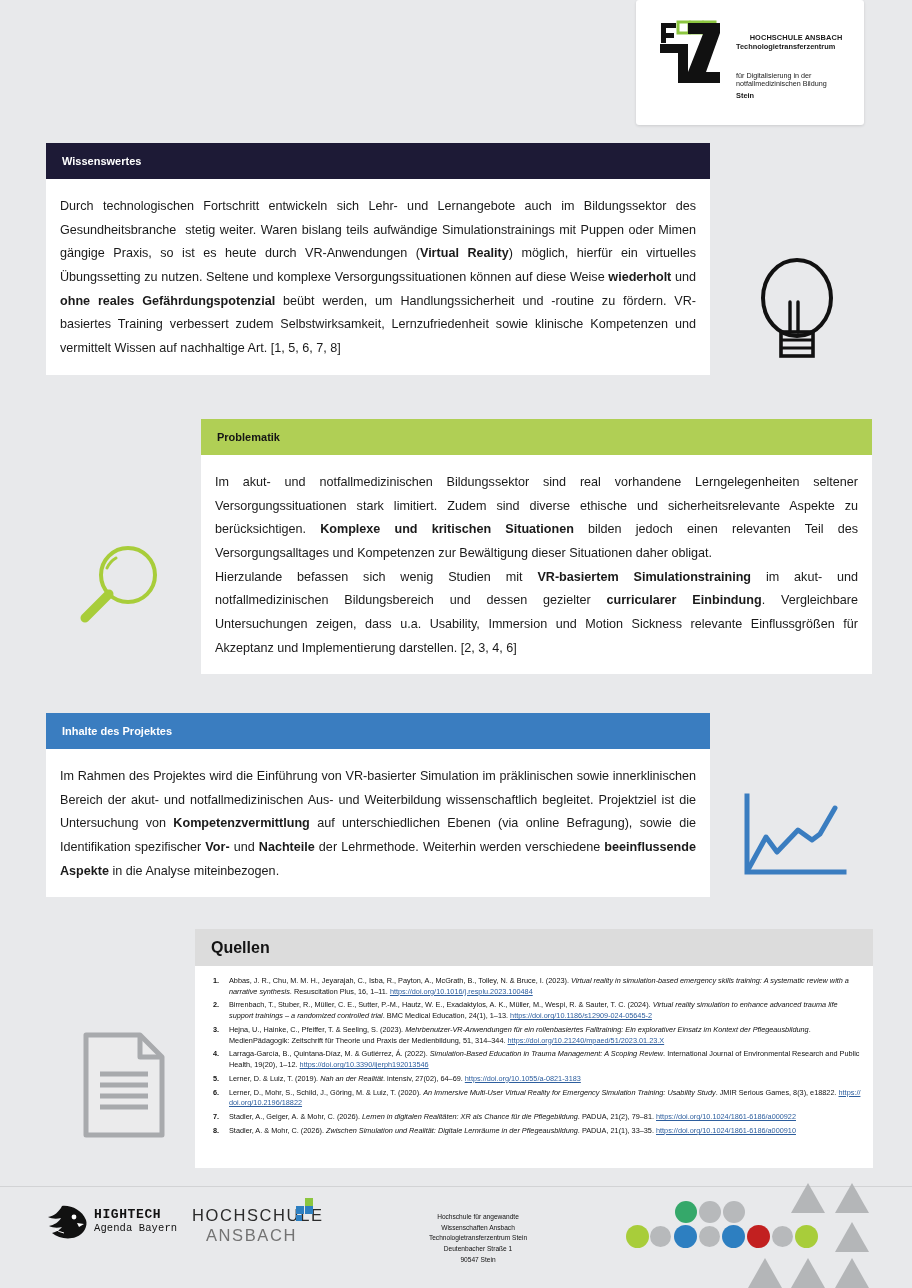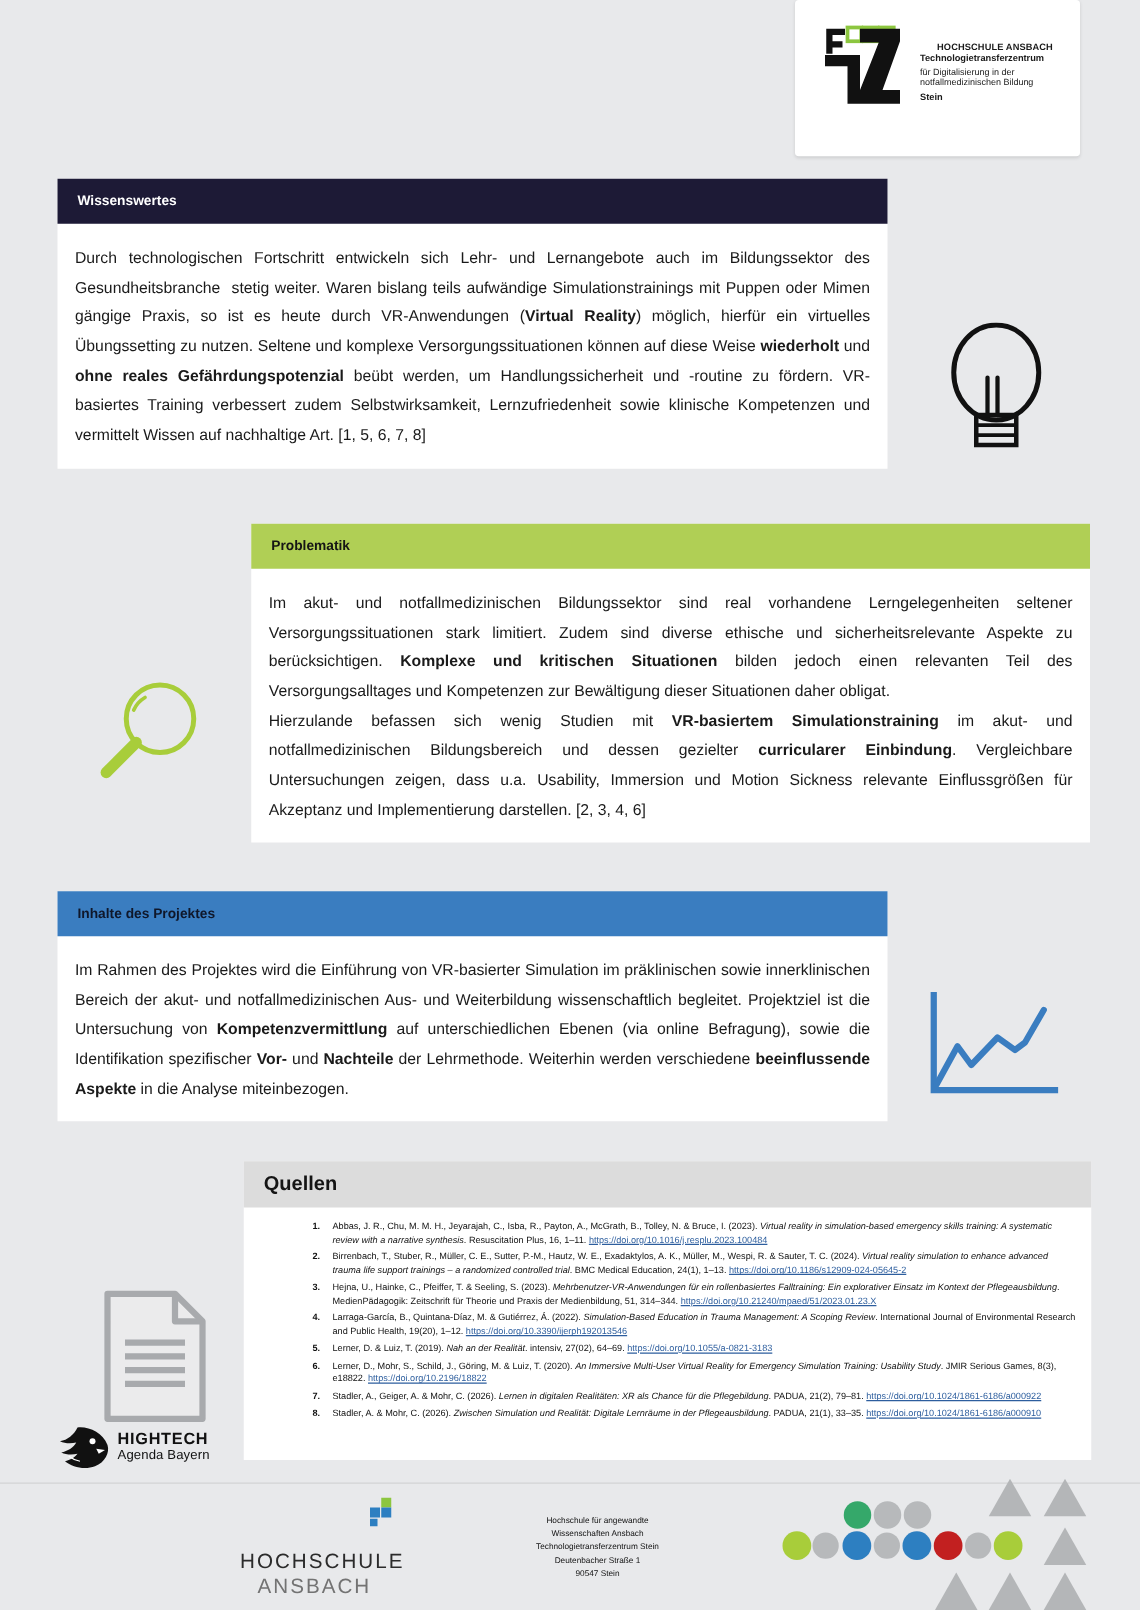--- a/index.html
+++ b/index.html
@@ -23,21 +23,21 @@
   }
   .logo-card {
     position: absolute; left: 636px; top: 0px; width: 228px; height: 125px;
     background: #ffffff; border-radius: 3px;
     box-shadow: 0 1px 3px rgba(0,0,0,0.12);
   }
   .logo-mark { position: absolute; left: 22px; top: 20px; width: 72px; height: 66px; }
   .logo-text { position: absolute; left: 100px; top: 34px; width: 120px; line-height: 1.2; }
   .logo-text .l1 { font-size: 7.4px; font-weight: bold; color: #1a1a1a; letter-spacing: 0.1px; text-align: center;}
   .logo-text .l2 { font-size: 7.4px; font-weight: bold; color: #1a1a1a; }
-  .logo-text .l3 { font-size: 7.2px; color: #1a1a1a; margin-top: 2px; }
+  .logo-text .l3 { font-size: 7.2px; color: #1a1a1a; margin-top: 20px; }
   .logo-text .l4 { font-size: 7.2px; color: #1a1a1a; }
   .logo-text .l5 { font-size: 7.4px; font-weight: bold; color: #1a1a1a; margin-top: 3px;}
 
   
   .sec { position: absolute; background: #ffffff; }
   .sec-head {
     height: 36px; display: flex; align-items: center; padding-left: 16px;
     font-size: 11px; font-weight: bold;
   }
   .sec-body {
@@ -48,25 +48,25 @@
   }
   .sec-body b { font-weight: bold; }
 
   #sec-wissen { left: 46px; top: 143px; width: 664px; }
   #sec-wissen .sec-head { background: #1d1a36; color: #ffffff; }
 
   #sec-problem { left: 201px; top: 419px; width: 671px; }
   #sec-problem .sec-head { background: #b0cf55; color: #151515; }
 
   #sec-inhalt { left: 46px; top: 713px; width: 664px; }
-  #sec-inhalt .sec-head { background: #3a7dc0; color: #0f172a; }
+  #sec-inhalt .sec-head { background: #3a7dc0; color: #ffffff; }
 
   #sec-quellen { left: 195px; top: 929px; width: 678px; }
   #sec-quellen .sec-head { background: #dcdcdc; color: #141414; height: 37px; font-size: 16px; text-align: center; }
-  #sec-quellen .sec-body { padding: 10px 12px 28px 12px; margin-left: 37px; }
+  #sec-quellen .sec-body { padding: 10px 12px 28px 12px; }
 
   
   ol.refs {
     list-style: none; counter-reset: refc;
     font-size: 7.3px; line-height: 1.46; color: #111;
   }
   ol.refs li {
     counter-increment: refc; position: relative;
     padding-left: 22px; margin-bottom: 3.2px; text-align: left;
   }
@@ -79,27 +79,27 @@
 
   
   .deco { position: absolute; }
   #ico-bulb { left: 752px; top: 258px; }
   #ico-glass { left: 76px; top: 542px; }
   #ico-chart { left: 740px; top: 790px; }
   #ico-doc  { left: 78px; top: 1030px; }
 
   
   .footer-line { position: absolute; left: 0; top: 1186px; width: 912px; height: 1px; background: #d2d3d5; }
-  #ht-logo { position: absolute; left: 46px; top: 1140px; width: 170px; height: 36px; }
+  #ht-logo { position: absolute; left: 46px; top: 1204px; width: 170px; height: 36px; font-family: Liberation Mono, monospace; }
   #ht-lion { position: absolute; left: 0; top: 0; }
   #ht-words { position: absolute; left: 48px; top: 3px; }
   #ht-words .w1 { font-size: 13px; font-weight: bold; letter-spacing: 0.6px; color: #111; }
   #ht-words .w2 { font-size: 10.5px; color: #111; letter-spacing: 0.1px; }
   #ha-logo { position: absolute; left: 192px; top: 1206px; }
-  #ha-logo .h1 { font-size: 16.5px; letter-spacing: 1.6px; color: #2b2b2b; margin-top: 34px; }
+  #ha-logo .h1 { font-size: 16.5px; letter-spacing: 1.6px; color: #2b2b2b; }
   #ha-logo .h2 { font-size: 16.5px; letter-spacing: 1.6px; color: #737373; margin-top: 1px; padding-left: 14px;}
   #ha-squares { position: absolute; left: 100px; top: -8px; }
 
   .addr {
     position: absolute; left: 378px; top: 1212px; width: 200px;
     font-size: 6.6px; line-height: 1.62; text-align: center; color: #111;
   }
 
   .dots { position: absolute; }
   .dot { position: absolute; border-radius: 50%; }

